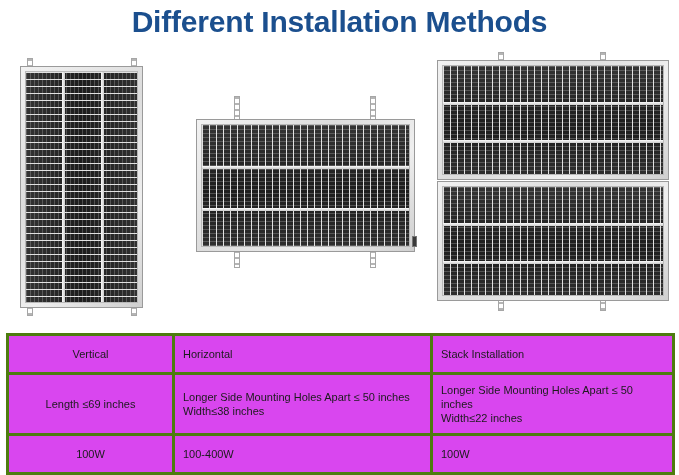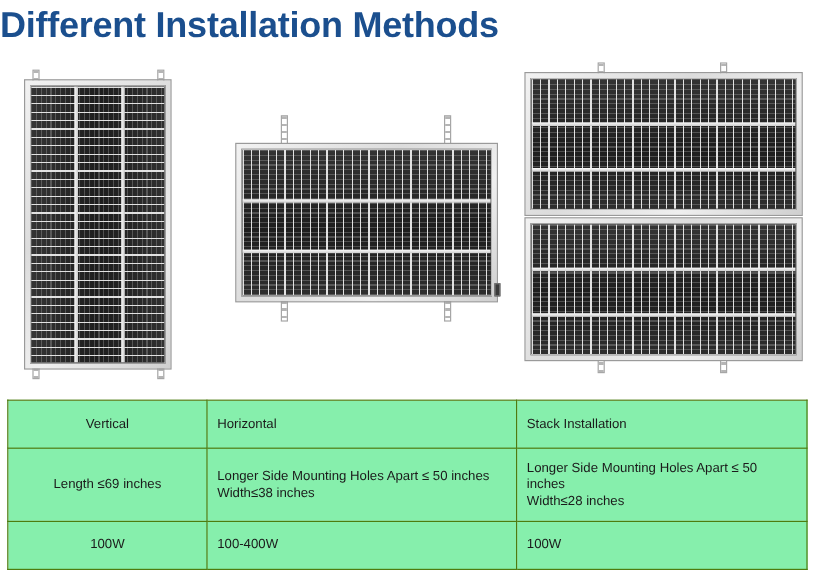--- a/index.html
+++ b/index.html
@@ -11,20 +11,21 @@
     font-family: "Liberation Sans", sans-serif;
     overflow: hidden;
     position: relative;
   }
 
   
   #page-title {
     position: absolute;
     left: 0; top: 2px;
     width: 679px;
+    text-align: center;
     font-size: 30px;
     font-weight: bold;
     color: #1b4f8e;
     letter-spacing: -0.2px;
     line-height: 40px;
     white-space: nowrap;
   }
 
   
   #illustration {
@@ -102,22 +103,22 @@
   #spec-table {
     position: absolute;
     left: 6px; top: 333px;
     width: 666px; height: 142px;
     border-collapse: collapse;
     table-layout: fixed;
     font-size: 11px;
     color: #1b1b1b;
   }
   #spec-table td {
-    background: #86efac;
-    border: 1px solid #4d7c0f;
+    background: #d946ef;
+    border: 3px solid #4d7c0f;
     padding: 3px 8px;
     vertical-align: middle;
     line-height: 14px;
   }
   td.c1 { width: 166px; text-align: center; }
   td.c2 { width: 258px; text-align: left; }
   td.c3 { width: 242px; text-align: left; }
   tr.r-head td, tr.r-qty td, tr.r-power td { height: 33px; }
   tr.r-size td { height: 42px; }
   .line2 { display: block; }
@@ -193,21 +194,21 @@
       <td class="c3">Stack Installation</td>
     </tr>
     <tr class="r-size">
       <td class="c1">Length ≤69 inches</td>
       <td class="c2">
         <span class="line2">Longer Side Mounting Holes Apart ≤ 50 inches</span>
         <span class="line2">Width≤38 inches</span>
       </td>
       <td class="c3">
         <span class="line2">Longer Side Mounting Holes Apart ≤ 50 inches</span>
-        <span class="line2">Width≤28 inches</span>
+        <span class="line2">Width≤22 inches</span>
       </td>
     </tr>
     <tr class="r-power">
       <td class="c1">100W</td>
       <td class="c2">100-400W</td>
       <td class="c3">100W</td>
     </tr>
   </tbody>
 </table>
 

